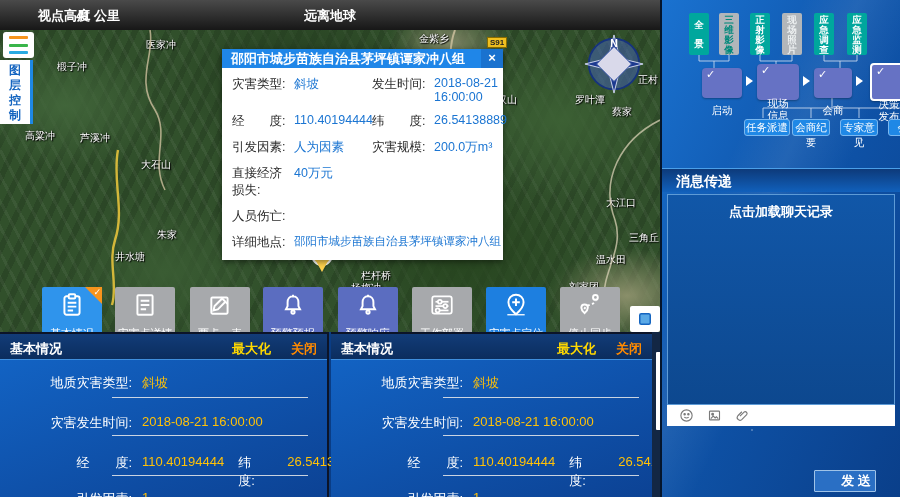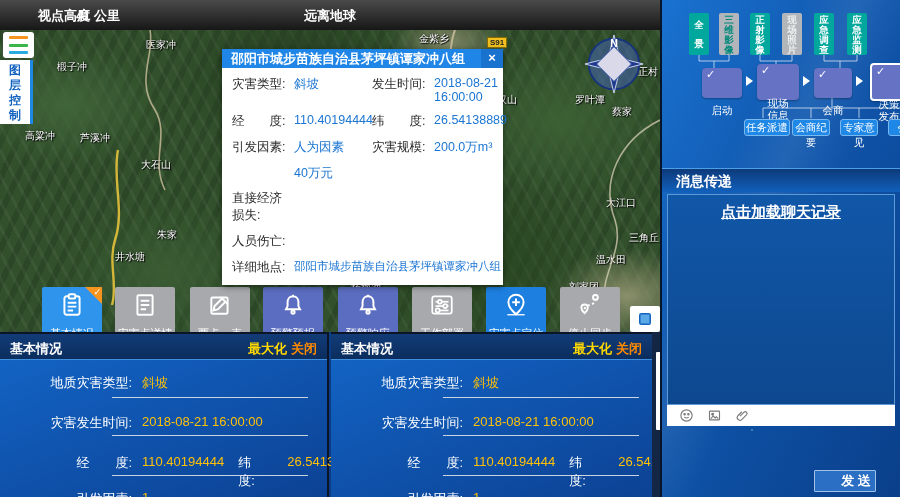--- a/index.html
+++ b/index.html
@@ -49,21 +49,21 @@
   
   .popup{left:222px;top:19px;width:281px;z-index:8;background:#fff;box-shadow:0 2px 6px rgba(0,0,0,.45);}
   .popup-title{height:19px;background:#1f86e8;color:#fff;font-size:13px;font-weight:bold;
     line-height:19px;padding-left:9px;position:relative;}
   .popup-close{position:absolute;right:0;top:0;width:22px;height:19px;background:#1a72cf;color:#fff;
     text-align:center;line-height:18px;font-size:13px;cursor:pointer;}
   .popup-body{padding:8px 10px 9px 10px;font-size:12.5px;}
   .prow{display:flex;margin-bottom:9px;align-items:flex-start;}
   .prow:last-child{margin-bottom:0;}
   .pl{width:62px;color:#2b2b2b;flex:none;}
-  .pl.wrap{white-space:normal;margin-top:25px;}
+  .pl.wrap{white-space:normal;}
   .pv{color:#1b75d2;white-space:nowrap;flex:none;}
   .pv.w1{width:78px;}
   .pv.wrapv{white-space:normal;width:76px;}
   .pl2{width:62px;color:#2b2b2b;flex:none;}
 
   
   .tbtn{top:257px;width:60px;height:47px;z-index:5;border-radius:2px;color:#fff;}
   .tbtn svg{display:block;margin:5px auto 0 auto;}
   .tb-label{position:absolute;top:39px;width:100%;text-align:center;font-size:11px;white-space:nowrap;}
   .badge{position:absolute;right:0;top:0;width:0;height:0;border-left:17px solid transparent;border-top:17px solid #f7941d;}
@@ -74,21 +74,21 @@
 
   
   .bpanel{top:332px;height:165px;z-index:10;background:linear-gradient(160deg,#1366c8,#0c4294);
     border-top:2px solid #0c1428;}
   .bpanel.pA{left:0;width:329px;border-right:2px solid #0c1428;}
   .bpanel.pB{left:331px;width:321px;}
   .pside{left:652px;top:332px;width:8px;height:165px;background:#132744;z-index:10;}
   .phead{position:absolute;left:0;top:0;width:100%;height:26px;
     background:linear-gradient(#123c78,#0b2d5e);border-bottom:1px solid #3f8fde;}
   .phead .ptitle{position:absolute;left:10px;top:6px;color:#fff;font-size:13px;font-weight:bold;}
-  .phead .pmax{position:absolute;right:40px;top:6px;color:#ffd800;font-size:13px;font-weight:bold;cursor:pointer;}
+  .phead .pmax{position:absolute;right:56px;top:6px;color:#ffd800;font-size:13px;font-weight:bold;cursor:pointer;}
   .phead .pclose{position:absolute;right:10px;top:6px;color:#ff8a00;font-size:13px;font-weight:bold;cursor:pointer;}
   .pbody{position:absolute;left:0;top:26px;width:100%;height:139px;font-size:13px;}
   .frow{position:absolute;left:0;width:100%;display:flex;}
   .flabel{width:108px;text-align:right;color:#fff;flex:none;margin-left:24px;}
   .fvalue{margin-left:10px;color:#ffc107;white-space:nowrap;}
   .flabel2{margin-left:14px;color:#fff;}
   .uline{position:absolute;left:112px;width:196px;border-bottom:1px solid rgba(235,235,235,.85);}
   .scroll-thumb{left:656px;top:352px;width:9px;height:78px;background:#fff;z-index:22;border-radius:1px;}
 
   
@@ -114,21 +114,21 @@
   .fnode.sel{border:2px solid #fff;}
   .farrow{width:0;height:0;border-top:5px solid transparent;border-bottom:5px solid transparent;border-left:7px solid #fff;z-index:2;}
   .taskbtn{top:119px;height:17px;background:#1f88e6;border:1px solid #7ab8f0;border-radius:3px;
     color:#fff;font-size:10.5px;text-align:center;line-height:15px;cursor:pointer;}
   .msghead{left:0;top:168px;width:240px;height:24px;
     background:linear-gradient(#0d3a7a,#1160bb);border-top:1px solid #4b9fe8;}
   .msghead span{position:absolute;left:14px;top:4px;color:#fff;font-size:14px;font-weight:bold;}
   .chatbox{left:5px;top:194px;width:228px;height:211px;border:1px solid #5e9bd6;
     background:linear-gradient(#1157a8,#0d488f);}
   .chatlink{position:absolute;left:0;top:8px;width:100%;text-align:center;color:#fff;
-    font-size:15px;font-weight:bold;text-decoration:underline;cursor:pointer;}
+    font-size:13px;font-weight:bold;cursor:pointer;}
   .chattools{left:5px;top:405px;width:228px;height:21px;background:#fff;display:flex;
     align-items:center;padding-left:12px;gap:13px;}
   .sendbtn{left:152px;top:470px;width:62px;height:22px;background:#2a6fc4;border:1px solid #9fc3e8;
     color:#fff;font-size:13px;font-weight:bold;text-align:center;line-height:20px;cursor:pointer;border-radius:1px;padding-left:22px;}
 </style>
 </head>
 <body>
 
 <div class="screen">
 
@@ -157,21 +157,21 @@
       </g>
     </svg>
 
     <div class="abs" style="left:0;top:0;width:660px;height:302px;">
         <span class="place" style="left: 57px; top: 30px;">椴子冲</span>
         <span class="place" style="left: 146px; top: 8px;">医家冲</span>
         <span class="place" style="left: 231px; top: 1px; margin-top: 48px;">半江里</span>
         <span class="place" style="left: 419px; top: 2px;">金紫乡</span>
         <span class="place" style="left: 25px; top: 99px;">高粱冲</span>
         <span class="place" style="left: 80px; top: 101px;">芦溪冲</span>
-        <span class="place" style="left: 638px; top: 35px;">正村</span>
+        <span class="place" style="left: 638px; top: 43px;">正村</span>
         <span class="place" style="left: 575px; top: 63px;">罗叶潭</span>
         <span class="place" style="left: 612px; top: 75px;">蔡家</span>
         <span class="place" style="left: 487px; top: 63px;">罗汉山</span>
         <span class="place" style="left: 141px; top: 128px;">大石山</span>
         <span class="place" style="left: 157px; top: 198px; font-family: Liberation Mono, monospace;">朱家</span>
         <span class="place" style="left: 115px; top: 220px;">井水塘</span>
         <span class="place" style="left: 290px; top: 218px;">茅坪里</span>
         <span class="place" style="left: 361px; top: 239px;">栏杆桥</span>
         <span class="place" style="left: 606px; top: 166px;">大江口</span>
         <span class="place" style="left: 629px; top: 201px;">三角丘</span>

